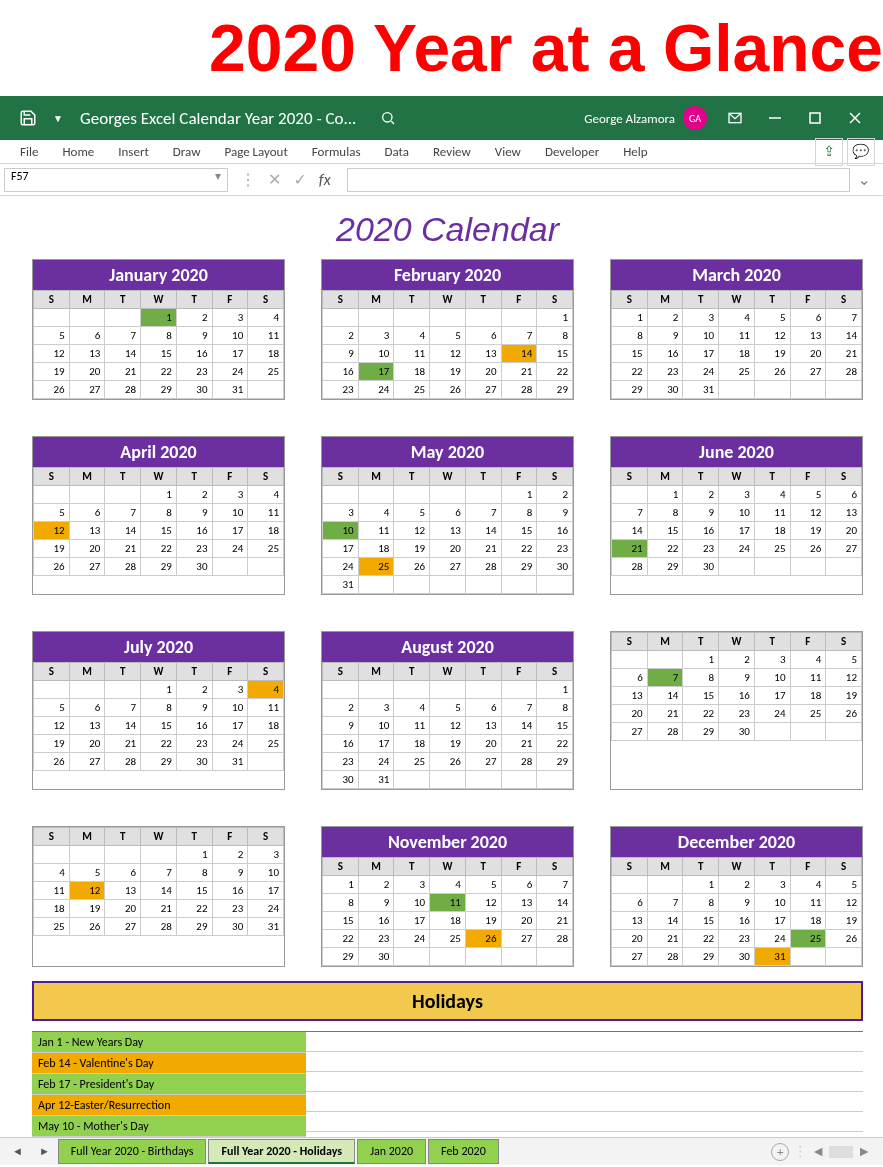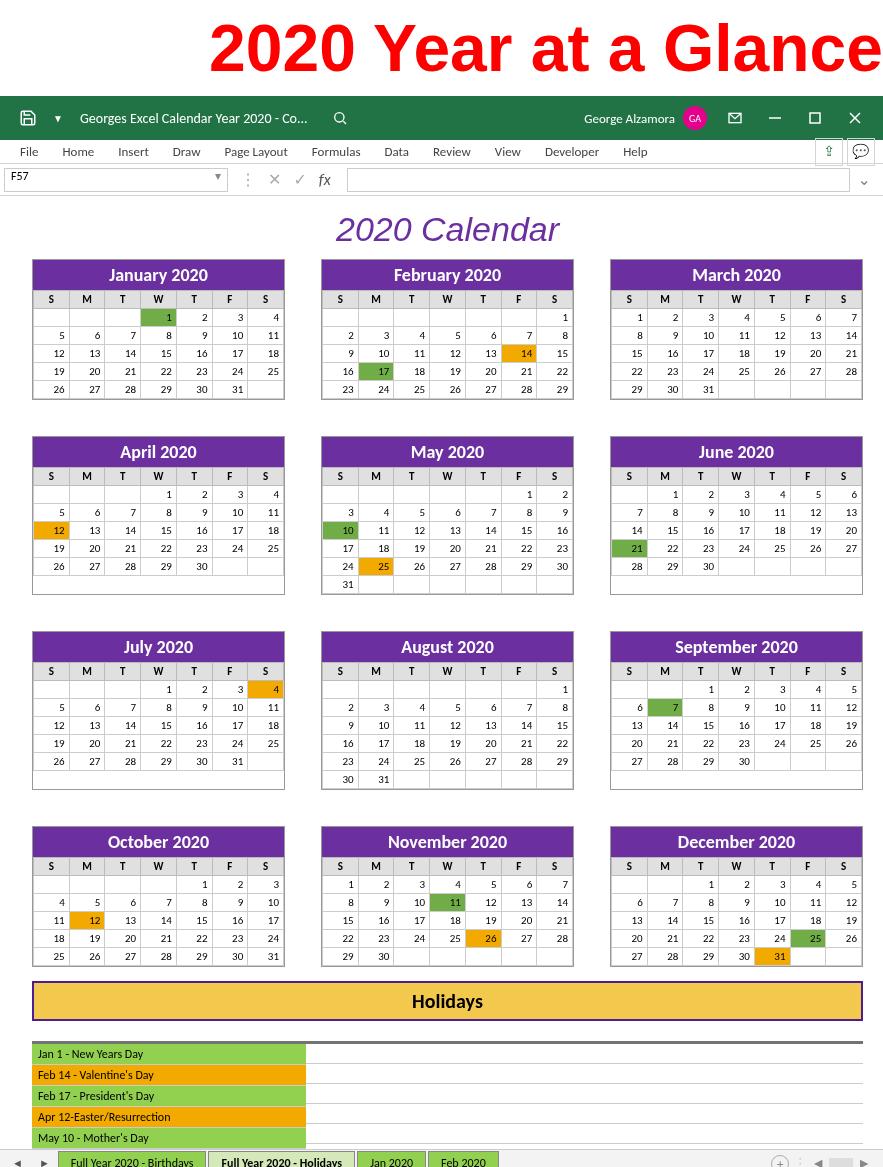--- a/index.html
+++ b/index.html
@@ -1,20 +1,20 @@
 <!DOCTYPE html>
 <html><head>
 <meta charset="utf-8">
 <style>
 *{box-sizing:border-box;margin:0;padding:0;font-family:Calibri,Arial,sans-serif}
 body{background:#fff;width:883px}
 .banner{font-size:66px;font-weight:bold;color:#ff0000;text-align:right;padding:10px 0;font-family:Arial,sans-serif}
 .titlebar{background:#217346;height:44px;display:flex;align-items:center;padding:0 8px;color:#fff}
 .titlebar .tb-btn{width:40px;height:44px;display:flex;align-items:center;justify-content:center}
-.titlebar .doc-name{font-size:14px;padding:0 12px;flex:0 0 auto}
+.titlebar .doc-name{font-size:17px;padding:0 12px;flex:0 0 auto}
 .titlebar .spacer{flex:1}
 .titlebar .user{font-size:13px;padding-right:8px}
 .titlebar .avatar{width:24px;height:24px;border-radius:50%;background:#e3008c;font-size:10px;display:flex;align-items:center;justify-content:center;margin-right:8px}
 .ribbon{background:#fff;border-bottom:1px solid #d4d4d4;height:24px;display:flex;align-items:center;padding:0 8px}
 .ribbon .tab{padding:8px 12px;font-size:13px;color:#444;cursor:pointer}
 .ribbon .right-icons{margin-left:auto;display:flex;gap:4px}
 .ribbon .ricon{width:28px;height:28px;border:1px solid #d4d4d4;display:flex;align-items:center;justify-content:center;font-size:14px}
 .formula-bar{height:32px;background:#fff;border-bottom:1px solid #d4d4d4;display:flex;align-items:center;padding:0 4px}
 .name-box{width:224px;height:24px;border:1px solid #ccc;padding:0 6px;font-size:12px;display:flex;align-items:flex-start;justify-content:space-between}
 .name-box .dd{color:#888}
@@ -24,21 +24,21 @@
 .cal-title{font-family:Liberation Sans, sans-serif;font-style:italic;font-size:34px;color:#6b2fa0;text-align:center;padding:6px 0 10px}
 .year-grid{display:grid;grid-template-columns:repeat(3,1fr);gap:36px 36px}
 .month{border:1px solid #999}
 .month-hdr{background:#6b2fa0;color:#fff;font-weight:bold;text-align:center;font-size:18px;padding:4px 0}
 .month table{width:100%;border-collapse:collapse;table-layout:fixed}
 .month th{background:#e0e0e0;border:1px solid #bbb;font-size:11px;font-weight:bold;padding:2px 0}
 .month td{border:1px solid #ccc;font-size:11px;text-align:right;padding:2px 4px;height:18px}
 .hl-g{background:#70ad47!important}
 .hl-o{background:#f2a900!important}
 .holidays-hdr{background:#f2c94c;text-align:center;font-size:20px;font-weight:bold;margin-top:14px;padding:6px 0;border:2px solid #4c1d95}
-.holidays-body{display:flex;margin-top:20px;border-top:3px solid #737373}
+.holidays-body{display:flex;margin-top:10px;border-top:1px solid #737373}
 .holidays-list{width:33%}
 .hrow{font-size:12px;padding:3px 6px;border-bottom:1px solid #ccc}
 .hrow.g{background:#92d050}
 .hrow.o{background:#f2a900}
 .holidays-lines{flex:1}
 .hline{height:20px;border-bottom:1px solid #ccc}
 .sheet-tabs{display:flex;align-items:center;background:#f3f3f3;border-top:1px solid #ccc;height:28px;padding:0 4px}
 .st-nav{padding:0 8px;color:#555;font-size:11px}
 .st-tab{padding:4px 12px;font-size:12px;background:#92d050;border:1px solid #888;margin-right:2px;cursor:pointer}
 .st-tab.active{background:#d5e8b8;border-bottom:2px solid #217346;font-weight:bold}
@@ -645,21 +645,20 @@
               <td></td>
               <td></td>
               <td></td>
               <td></td>
               <td></td>
             </tr>
           </tbody>
         </table>
       </div>
       <div class="month">
-        <div class="month-hdr">September 2020</div>
         <table>
           <thead>
             <tr>
               <th>S</th>
               <th>M</th>
               <th>T</th>
               <th>W</th>
               <th>T</th>
               <th>F</th>
               <th>S</th>
@@ -708,21 +707,20 @@
               <td>29</td>
               <td>30</td>
               <td></td>
               <td></td>
               <td></td>
             </tr>
           </tbody>
         </table>
       </div>
       <div class="month">
-        <div class="month-hdr">October 2020</div>
         <table>
           <thead>
             <tr>
               <th>S</th>
               <th>M</th>
               <th>T</th>
               <th>W</th>
               <th>T</th>
               <th>F</th>
               <th>S</th>

